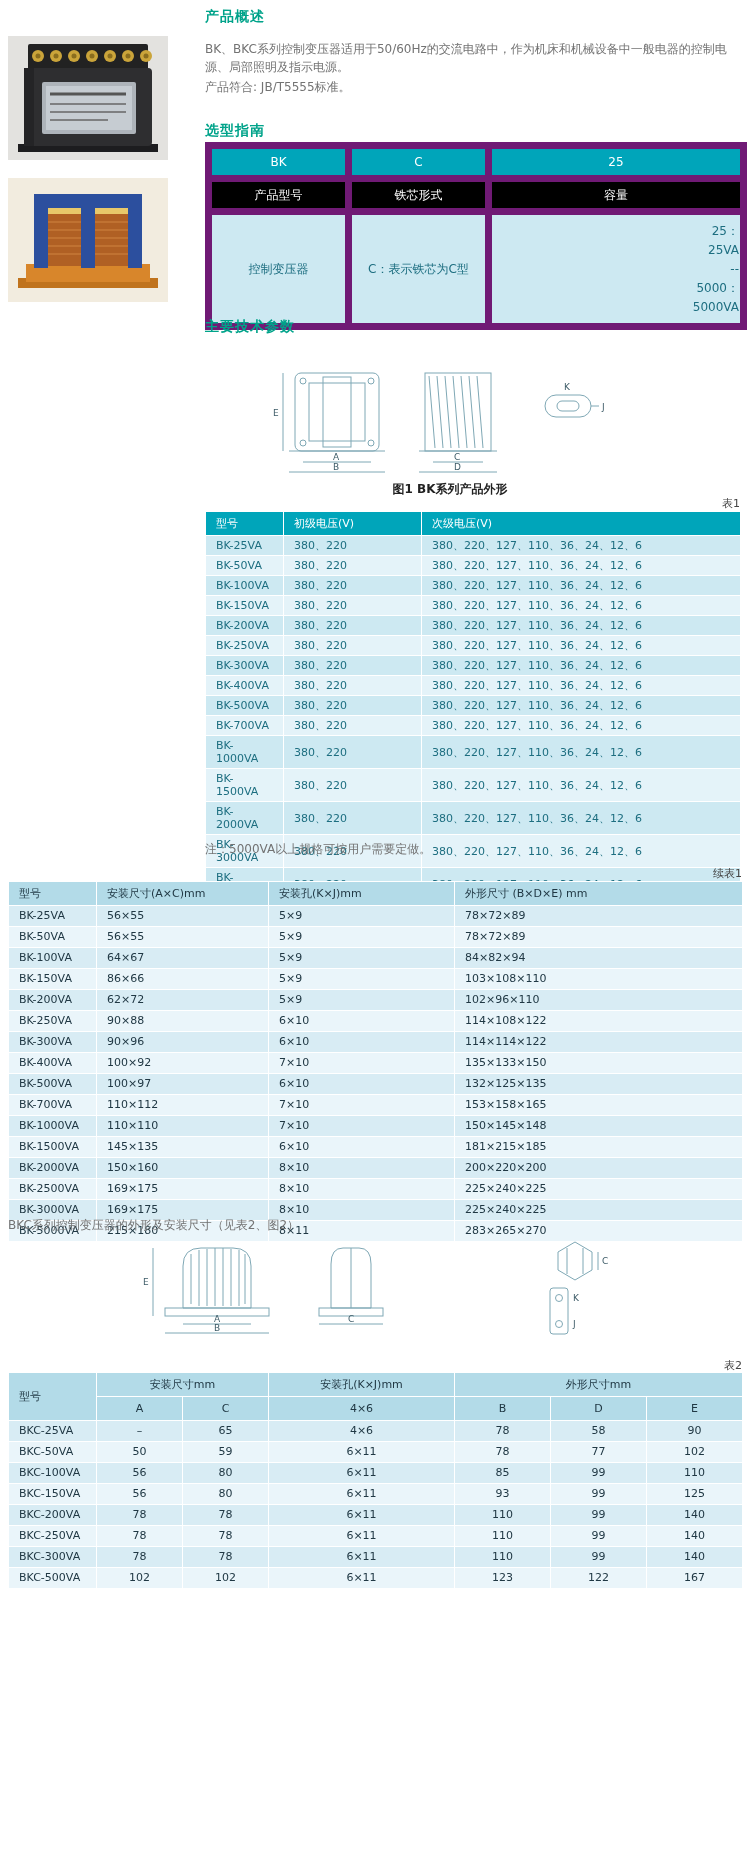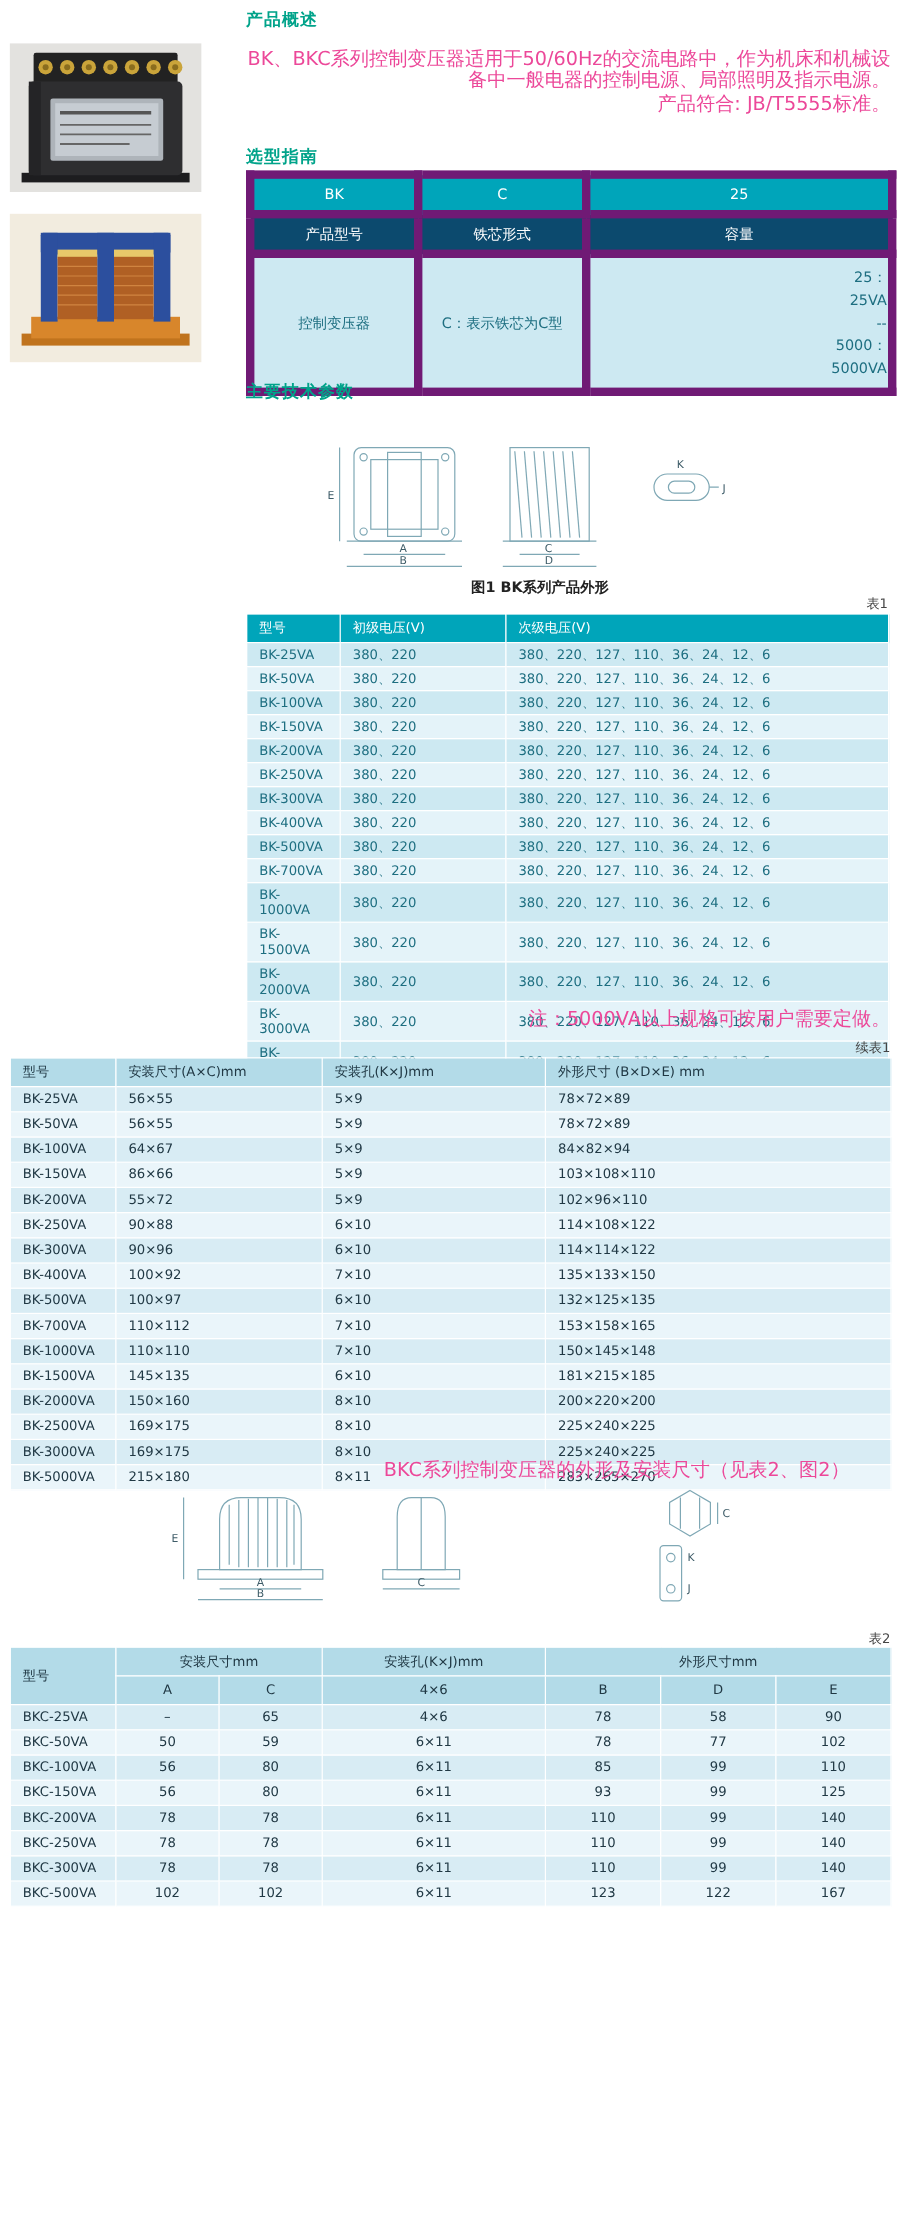--- a/index.html
+++ b/index.html
@@ -1,28 +1,28 @@
 <!DOCTYPE html>
 <html><head>
 <meta charset="utf-8">
 <style>
   html,body{margin:0;padding:0;}
   body{font-family:"DejaVu Sans","Liberation Sans",sans-serif;background:#f4f4f4;}
   .page{position:relative;width:750px;height:1866px;background:#ffffff;margin:0 auto;overflow:hidden;}
   .abs{position:absolute;}
   .sec-heading{font-size:14px;font-weight:bold;color:#00a38a;letter-spacing:1px;}
-  .body-text{font-size:16px;line-height:18px;color:#ec4899;text-align:right;}
+  .body-text{font-size:12px;line-height:18px;color:#737373;}
   .fig-caption{font-size:12px;color:#222222;text-align:center;font-weight:bold;}
   .table-tag{font-size:11px;color:#444444;text-align:right;}
   table{border-collapse:collapse;table-layout:fixed;}
   
   .sel{width:535px;font-size:12px;}
   .sel td{border:7px solid #701a75;text-align:center;vertical-align:middle;}
   .sel .hd td{background:#00a5ba;color:#ffffff;height:24px;}
-  .sel .sub td{background:#0c4a6e;color:#ffffff;height:24px;margin-top:48px;}
+  .sel .sub td{background:#000000;color:#ffffff;height:24px;margin-top:48px;}
   .sel .bd td{background:#cde9f2;color:#1d6e80;height:106px;}
   .sel .bd td.cap{text-align:right;padding-left:58px;white-space:pre-line;line-height:19px;}
   
   .t1{width:535px;font-size:11px;}
   .t1 th{background:#00a5ba;color:#ffffff;font-weight:normal;text-align:left;padding:5px 10px;border:1px solid #ffffff;line-height:13px;}
   .t1 td{color:#1d6e80;text-align:left;padding:3px 10px;border:1px solid #ffffff;line-height:13px;}
   .t1 tbody tr:nth-child(odd) td{background:#cde9f2;}
   .t1 tbody tr:nth-child(even) td{background:#e4f3f9;}
   
   .lt{width:734px;font-size:11px;}
@@ -312,21 +312,21 @@
           <td>84×82×94</td>
         </tr>
         <tr>
           <td>BK-150VA</td>
           <td>86×66</td>
           <td>5×9</td>
           <td>103×108×110</td>
         </tr>
         <tr>
           <td>BK-200VA</td>
-          <td>55×72</td>
+          <td>62×72</td>
           <td>5×9</td>
           <td>102×96×110</td>
         </tr>
         <tr>
           <td>BK-250VA</td>
           <td>90×88</td>
           <td>6×10</td>
           <td>114×108×122</td>
         </tr>
         <tr>

